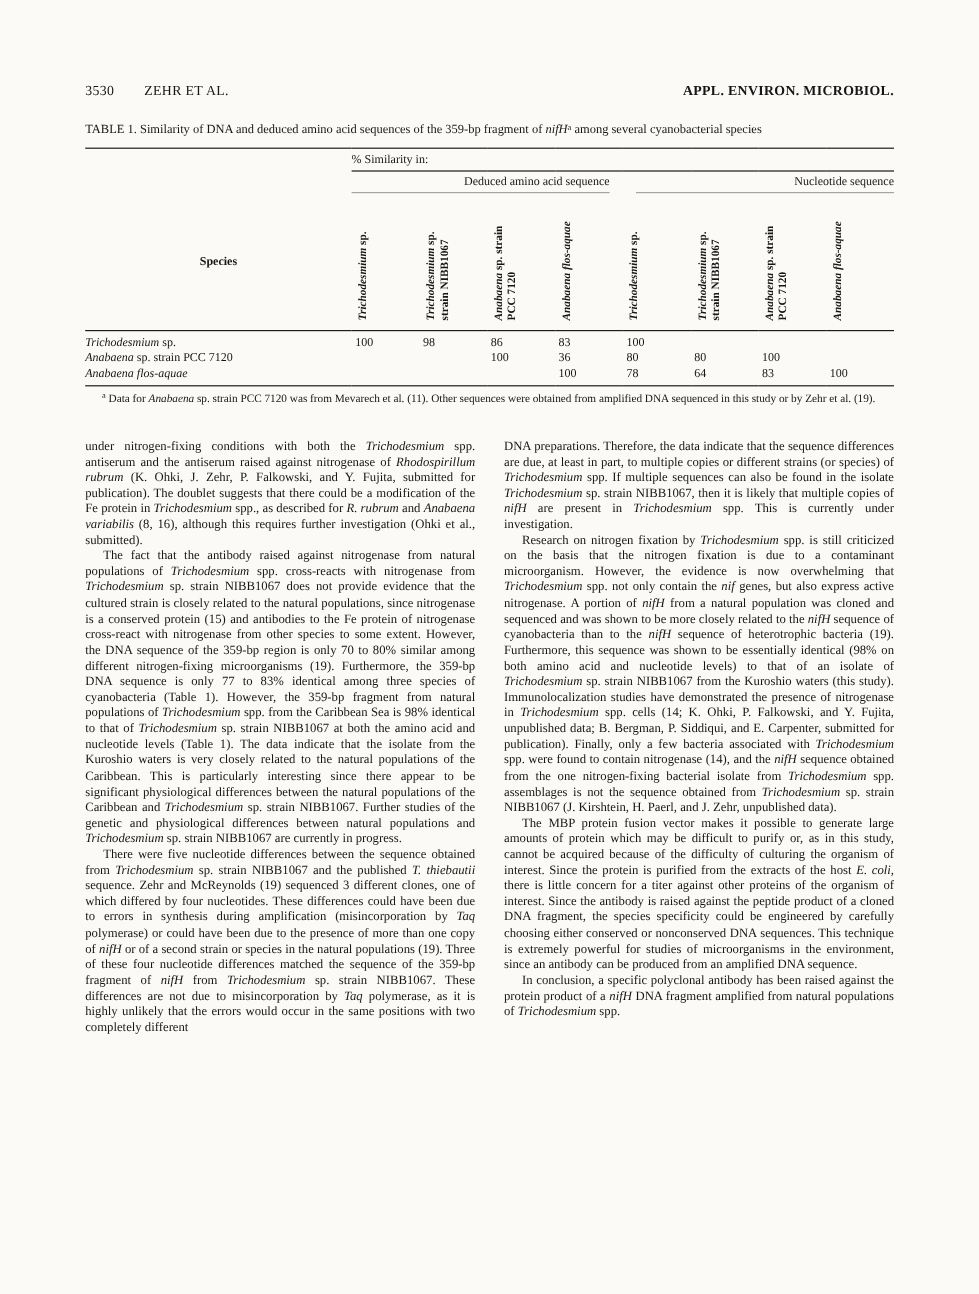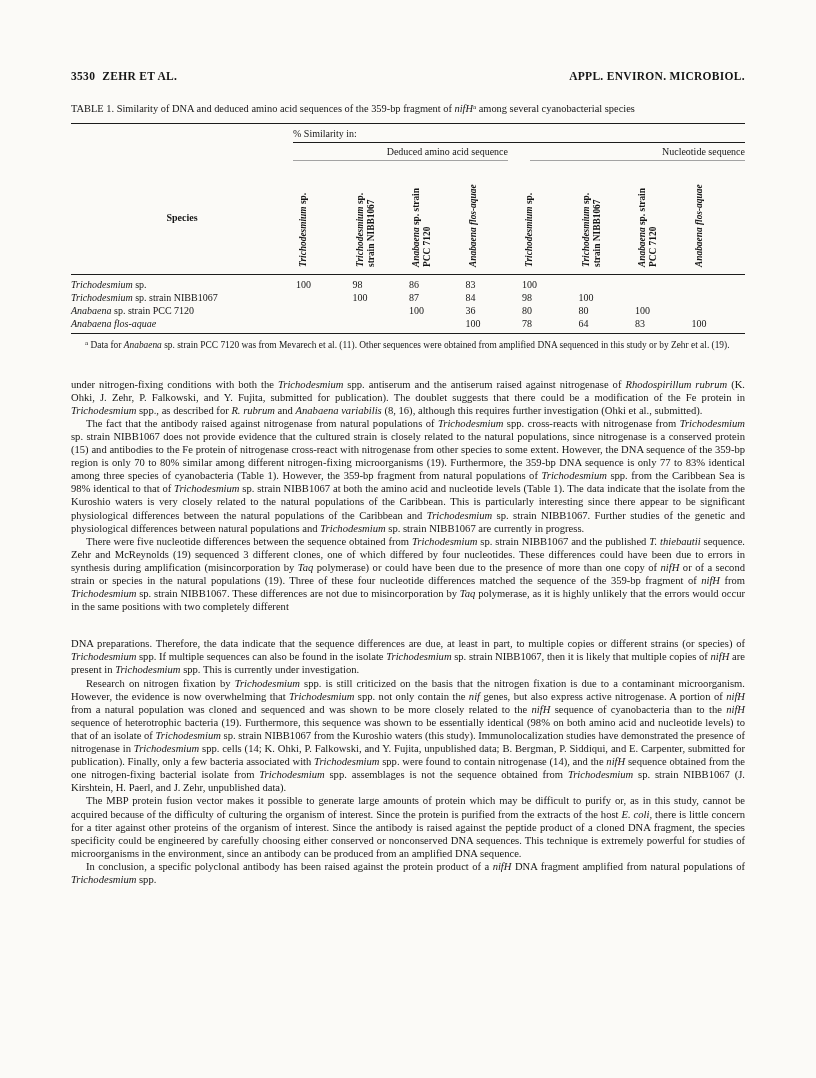--- a/index.html
+++ b/index.html
@@ -6,21 +6,21 @@
   html,body { margin:0; padding:0; background:#e9e7e2; }
   .page {
     width:816px; height:1078px; margin:0 auto; position:relative;
     background:#fbfaf7; color:#161616; overflow:hidden;
     font-family:"Liberation Serif","DejaVu Serif",serif;
   }
   .inner { padding:70px 71px 0 71px; }
 
   
   .runhead { display:flex; align-items:baseline; font-size:11.5px; letter-spacing:.3px; }
-  .runhead .lft { display:flex; gap:7px;font-weight:bold; }
+  .runhead .lft { display:flex; gap:25px; }
   .runhead .rgt { margin-left:auto;font-weight:bold; }
 
   
   .caption { font-size:10.4px; margin:21px 0 9px 0; }
 
   
   table.t1 {
     table-layout:fixed; width:674px; border-collapse:collapse;
     border-top:1.2px solid #1c1c1c; border-bottom:1.2px solid #1c1c1c;
     font-size:10px;
@@ -44,21 +44,21 @@
   tr.data:nth-child(4) td { padding-top:4px;margin-top:44px; }   
   tr.data:last-child td { padding-bottom:4px; }
 
   
   .footnote {
     font-size:9.4px; line-height:11.6px; margin-top:6px;
     text-align:justify; text-indent:14px;
   }
 
   
-  .columns { display:flex; gap:24px; margin-top:26px;flex-direction:column; }
+  .columns { display:flex; gap:24px; margin-top:26px; }
   .col { flex:1; min-width:0; }
   .col p { margin:0; font-size:10.6px; line-height:13.1px; text-align:justify; text-indent:15px; }
   .col p:first-child { text-indent:0; }
 
   sup { font-size:7px; line-height:0; position:relative; top:-3px; vertical-align:baseline; }
   i { font-style:italic; }
 </style>
 </head>
 <body>
 
@@ -122,31 +122,20 @@
         <td>100</td>
         <td>98</td>
         <td>86</td>
         <td>83</td>
         <td>100</td>
         <td></td>
         <td></td>
         <td></td>
       </tr>
       <tr class="data">
-        <td class="sp"><i>Trichodesmium</i> sp. strain NIBB1067</td>
-        <td></td>
-        <td>100</td>
-        <td>87</td>
-        <td>84</td>
-        <td>98</td>
-        <td>100</td>
-        <td></td>
-        <td></td>
-      </tr>
-      <tr class="data">
         <td class="sp"><i>Anabaena</i> sp. strain PCC 7120</td>
         <td></td>
         <td></td>
         <td>100</td>
         <td>36</td>
         <td>80</td>
         <td>80</td>
         <td>100</td>
         <td></td>
       </tr>

